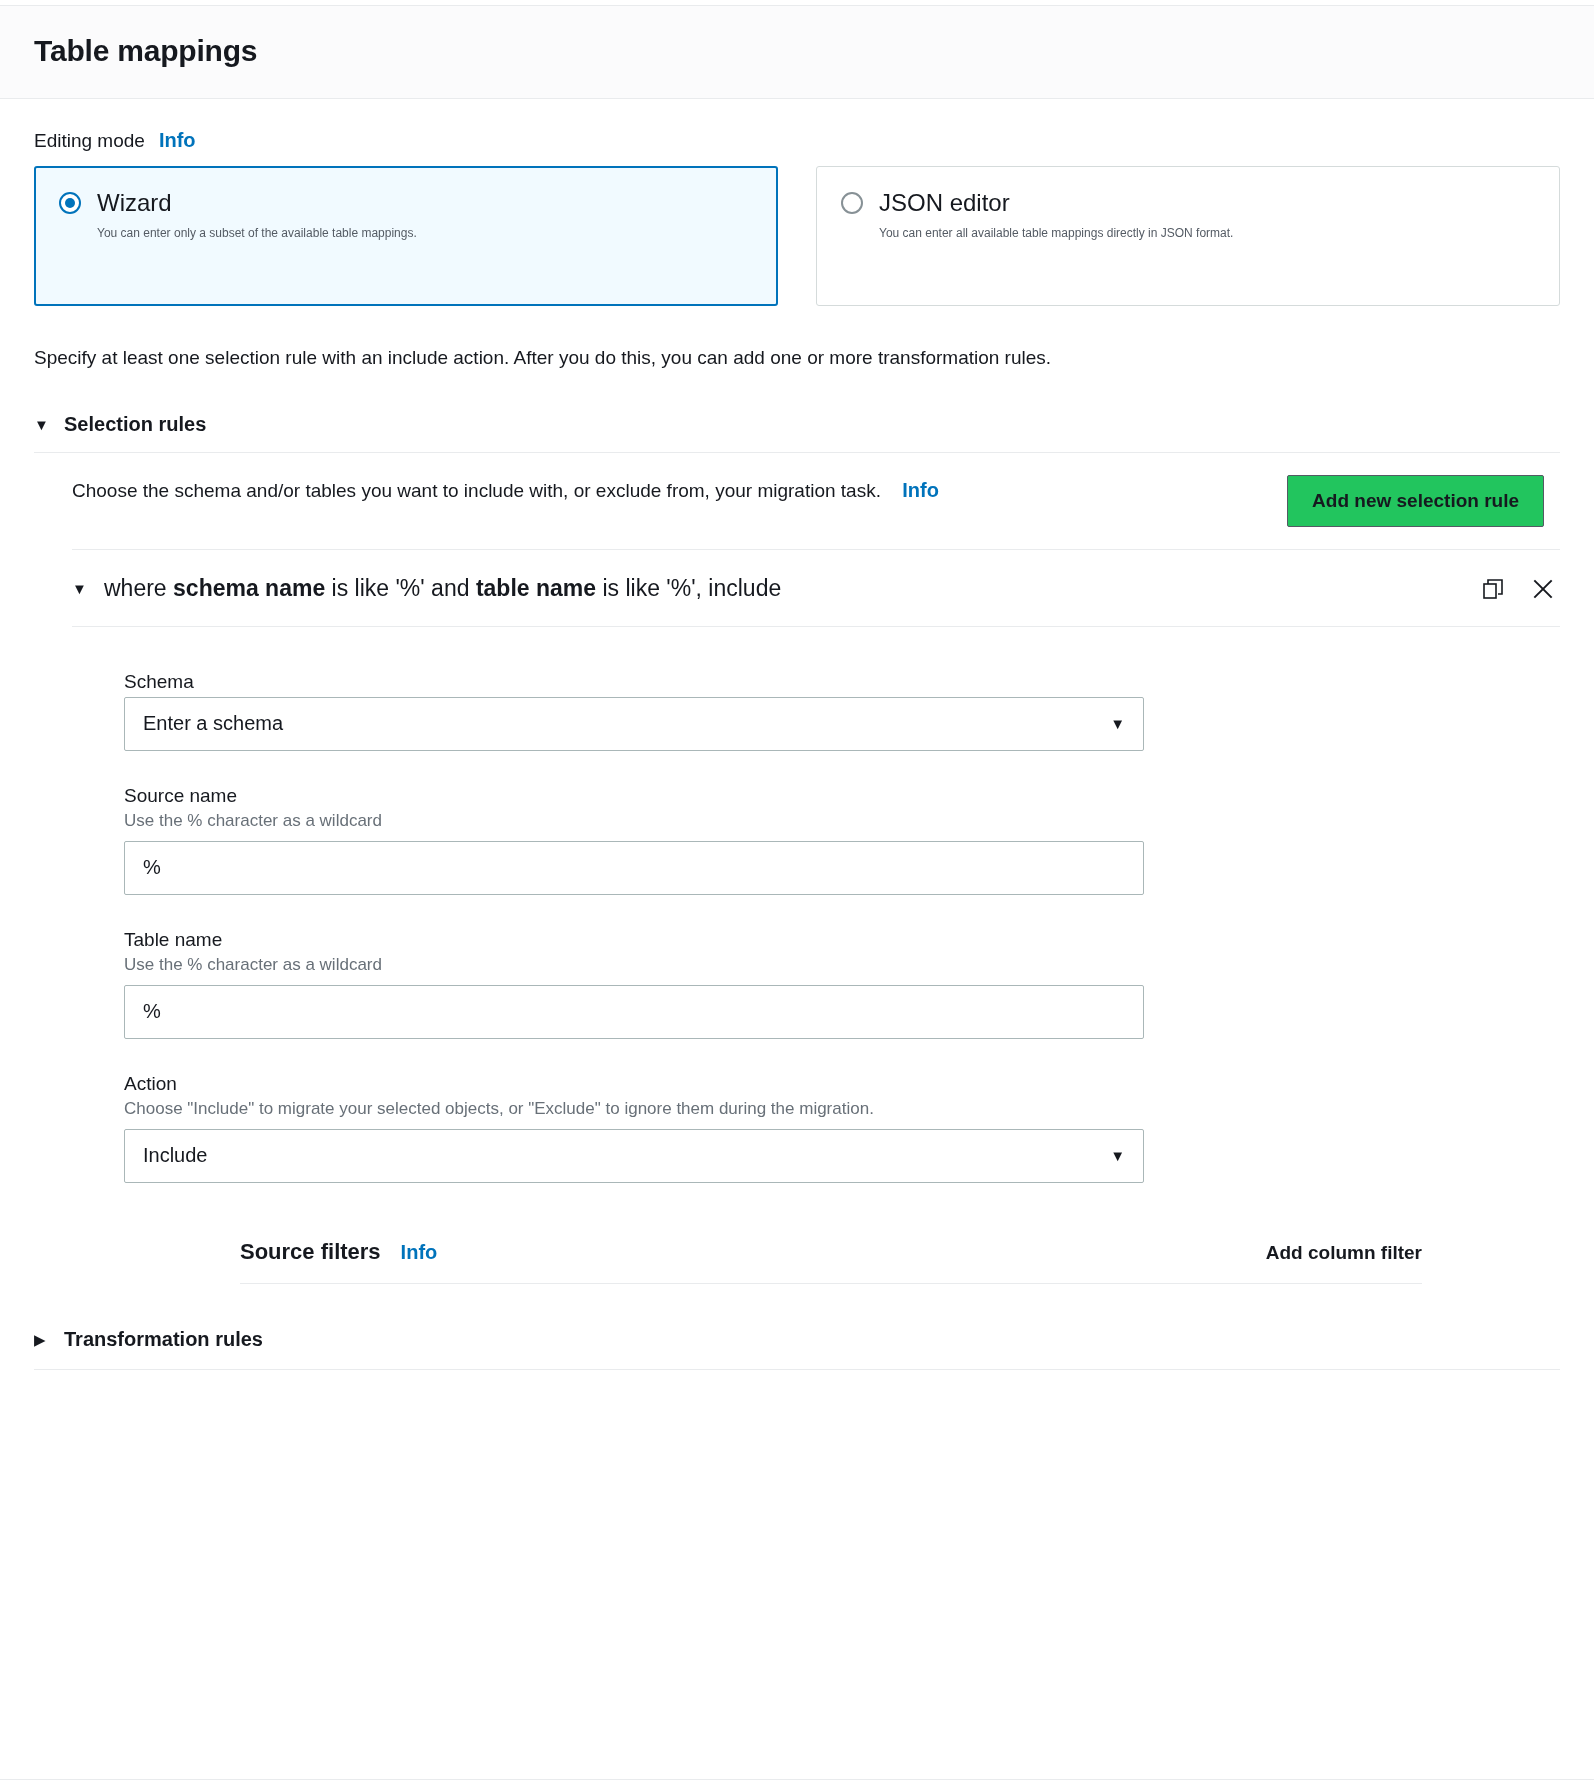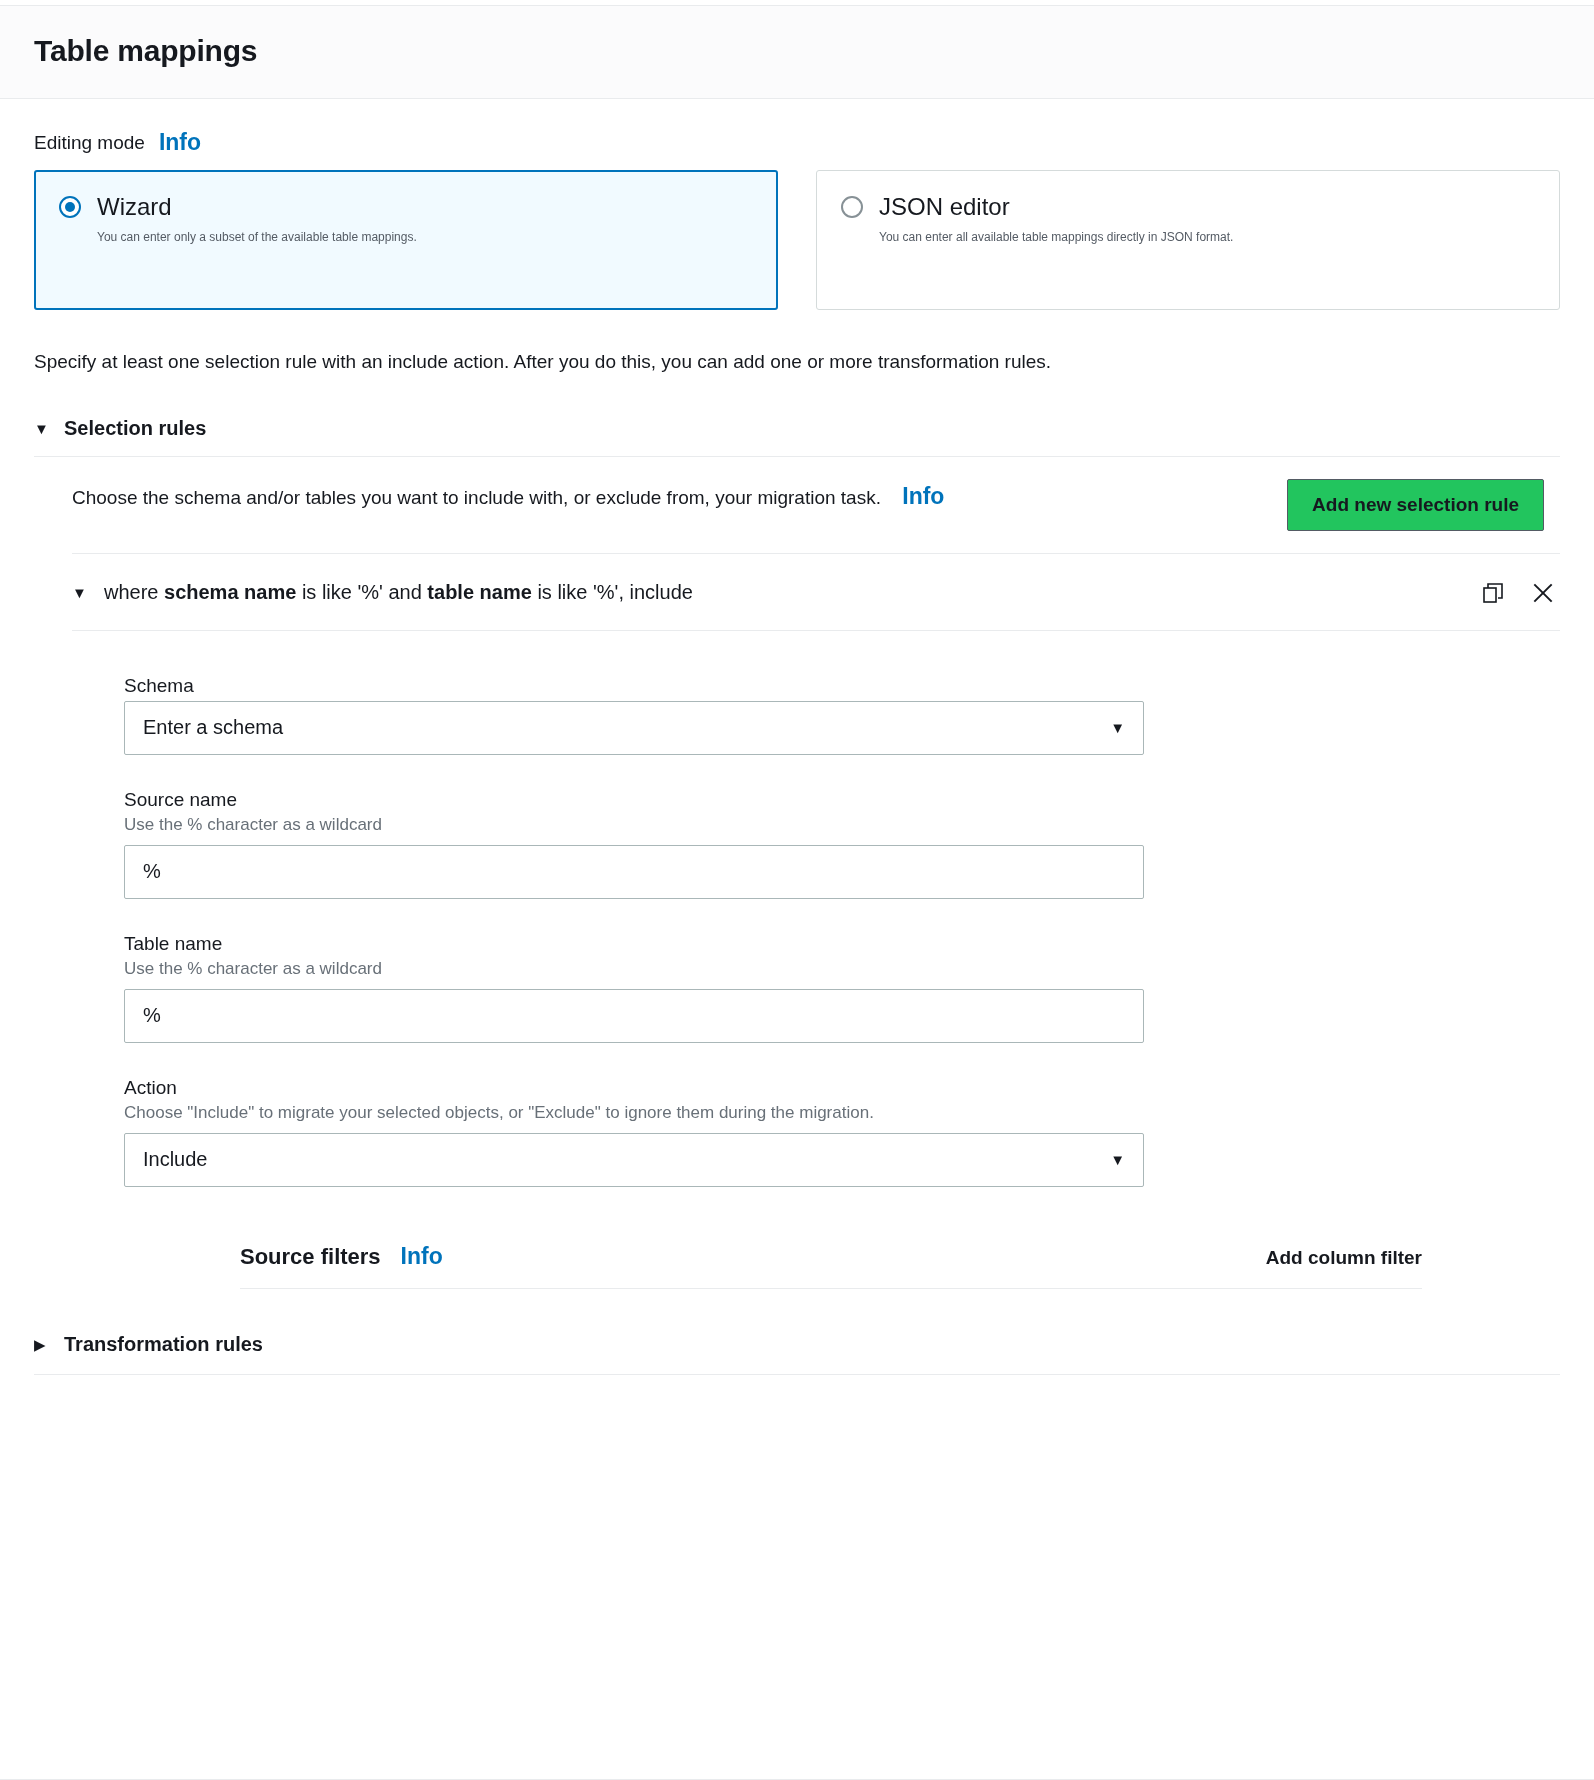--- a/index.html
+++ b/index.html
@@ -39,21 +39,21 @@
     display: flex;
     align-items: center;
     gap: 14px;
     margin-bottom: 14px;
   }
   .field-label {
     font-size: 19px;
     color: #16191f;
   }
   .info-link {
-    font-size: 23px;
+    font-size: 20px;
     color: #0073bb;
     font-weight: bold;
     text-decoration: none;
     cursor: pointer;
   }
   .radio-row {
     display: flex;
     gap: 38px;
     margin-bottom: 38px;
   }
@@ -168,21 +168,21 @@
     white-space: nowrap;
   }
   .rule-head {
     display: flex;
     align-items: center;
     gap: 16px;
     padding: 22px 0 20px 0;
     border-bottom: 1px solid #e9ebed;
   }
   .rule-text {
-    font-size: 20px;
+    font-size: 23px;
     color: #16191f;
     flex: 1 1 auto;
   }
   .rule-text b { font-weight: bold; }
   .icon-btn {
     width: 34px; height: 34px;
     display: flex; align-items: center; justify-content: center;
     cursor: pointer;
     color: #16191f;
   }

